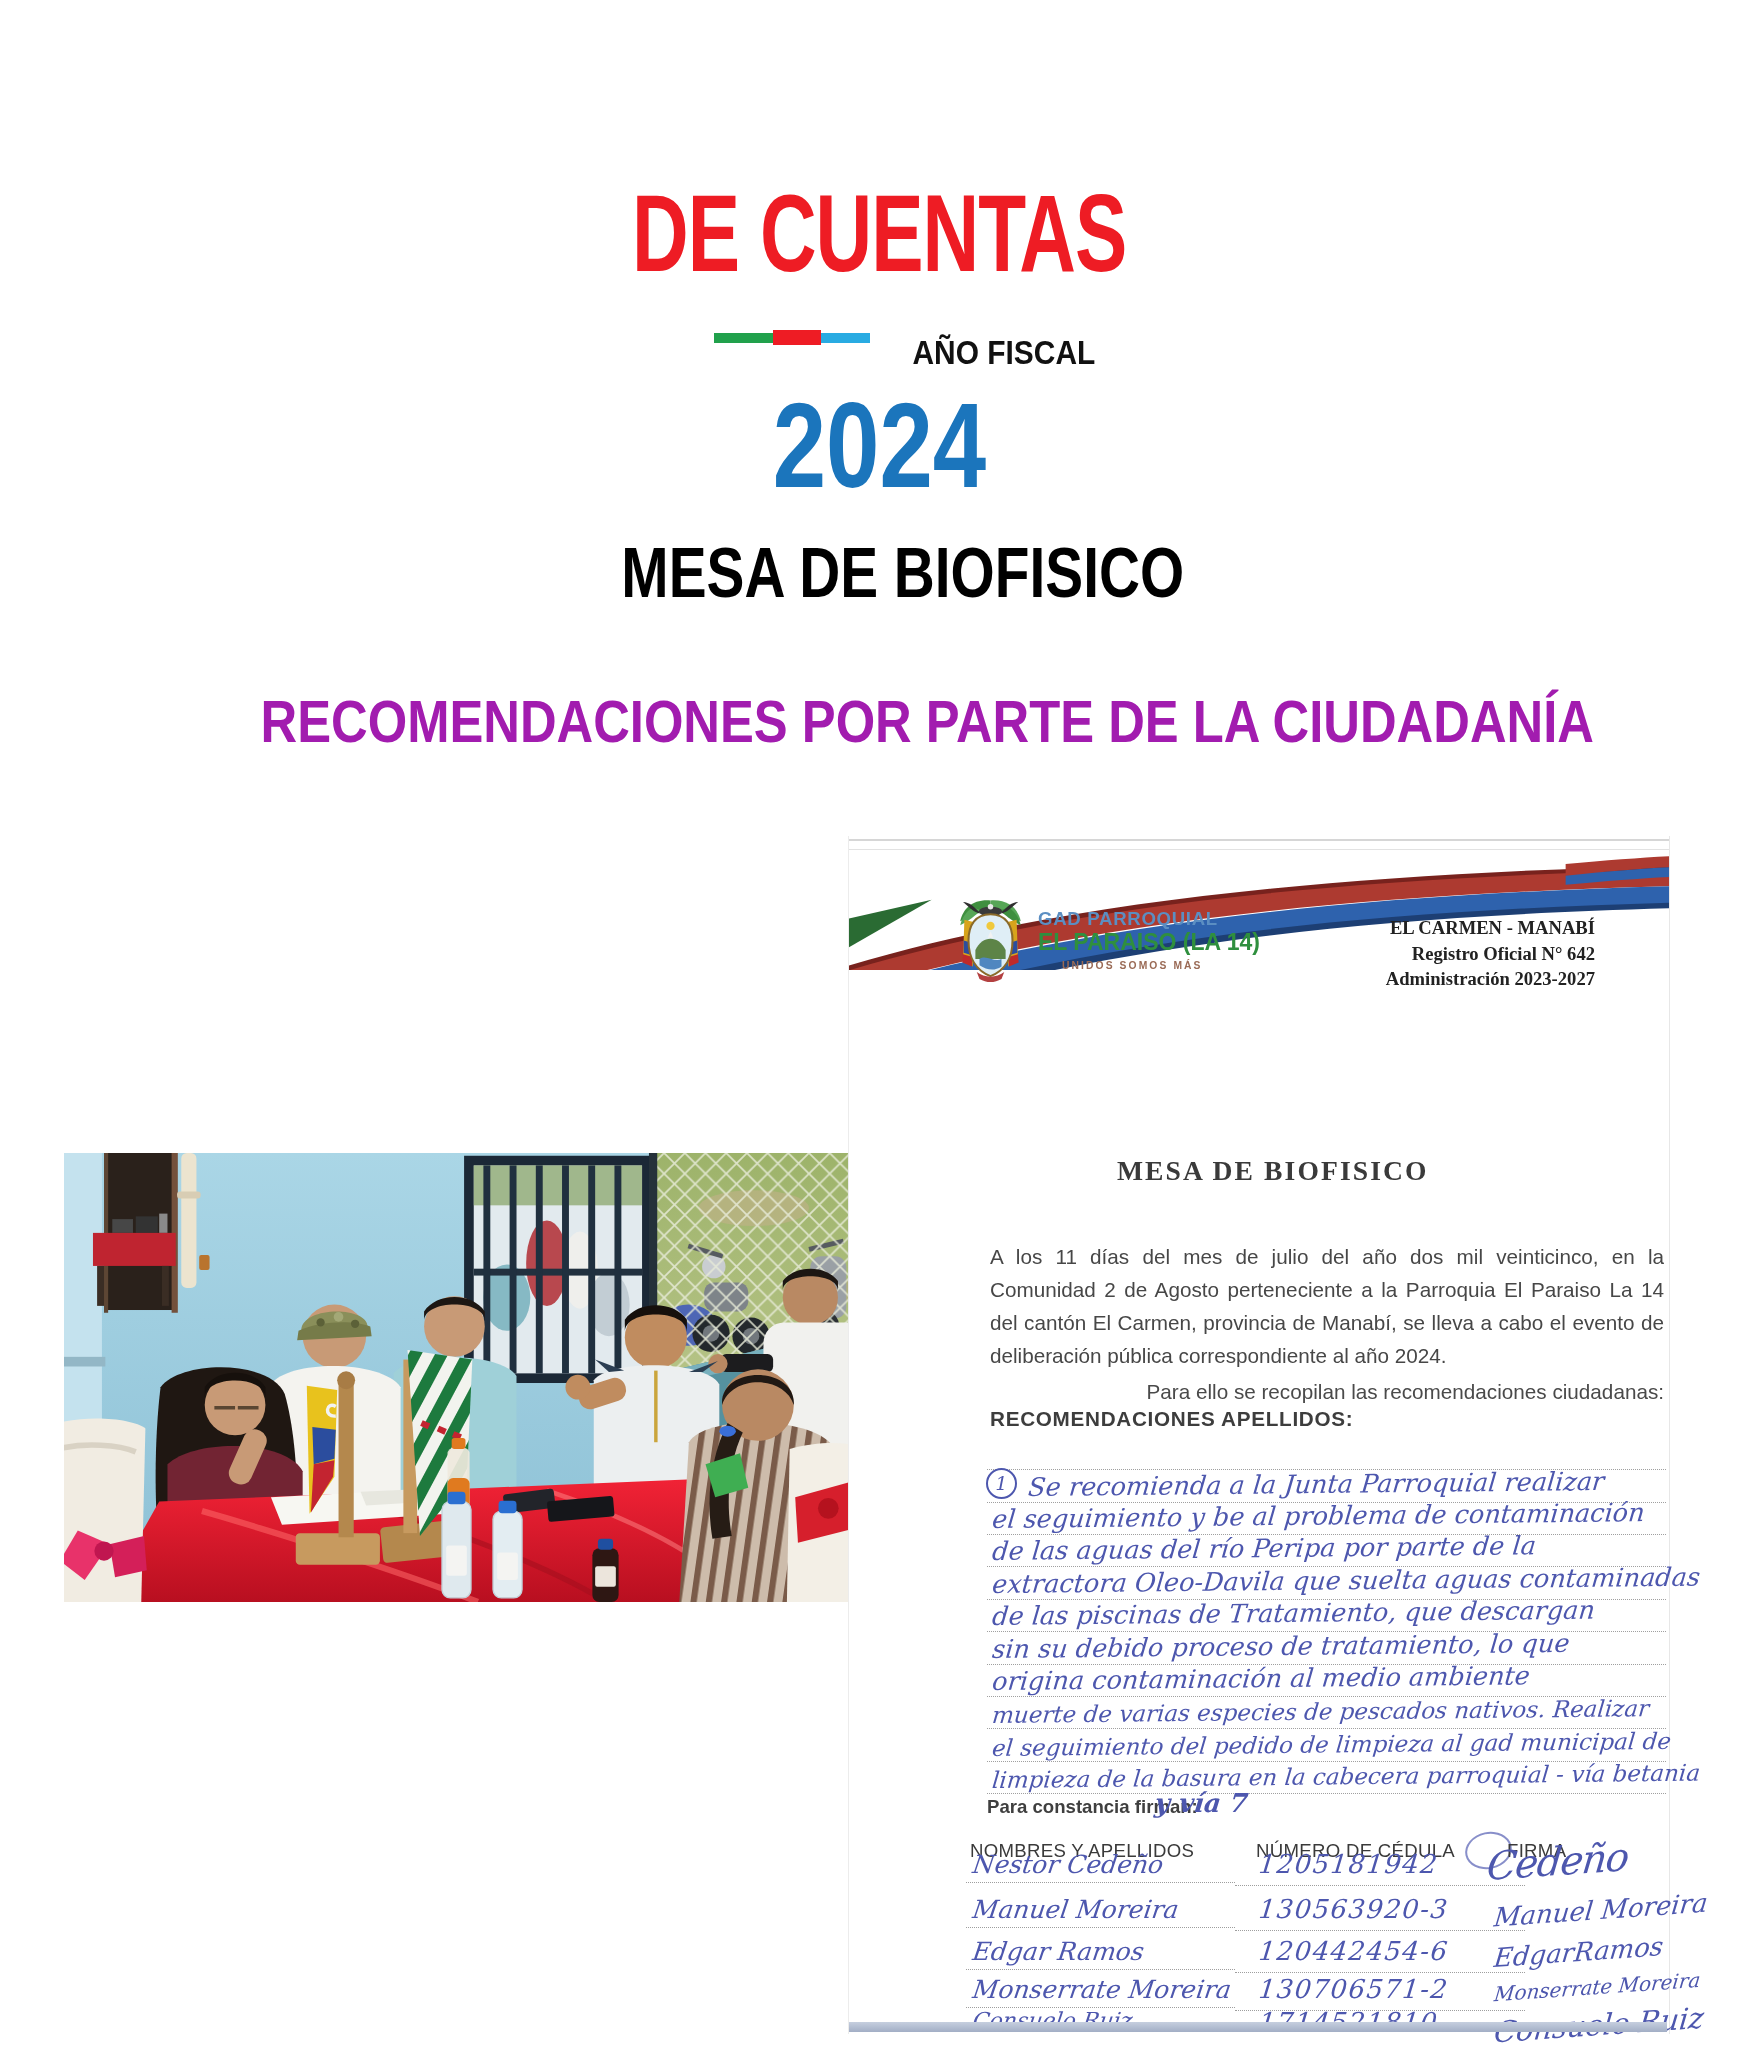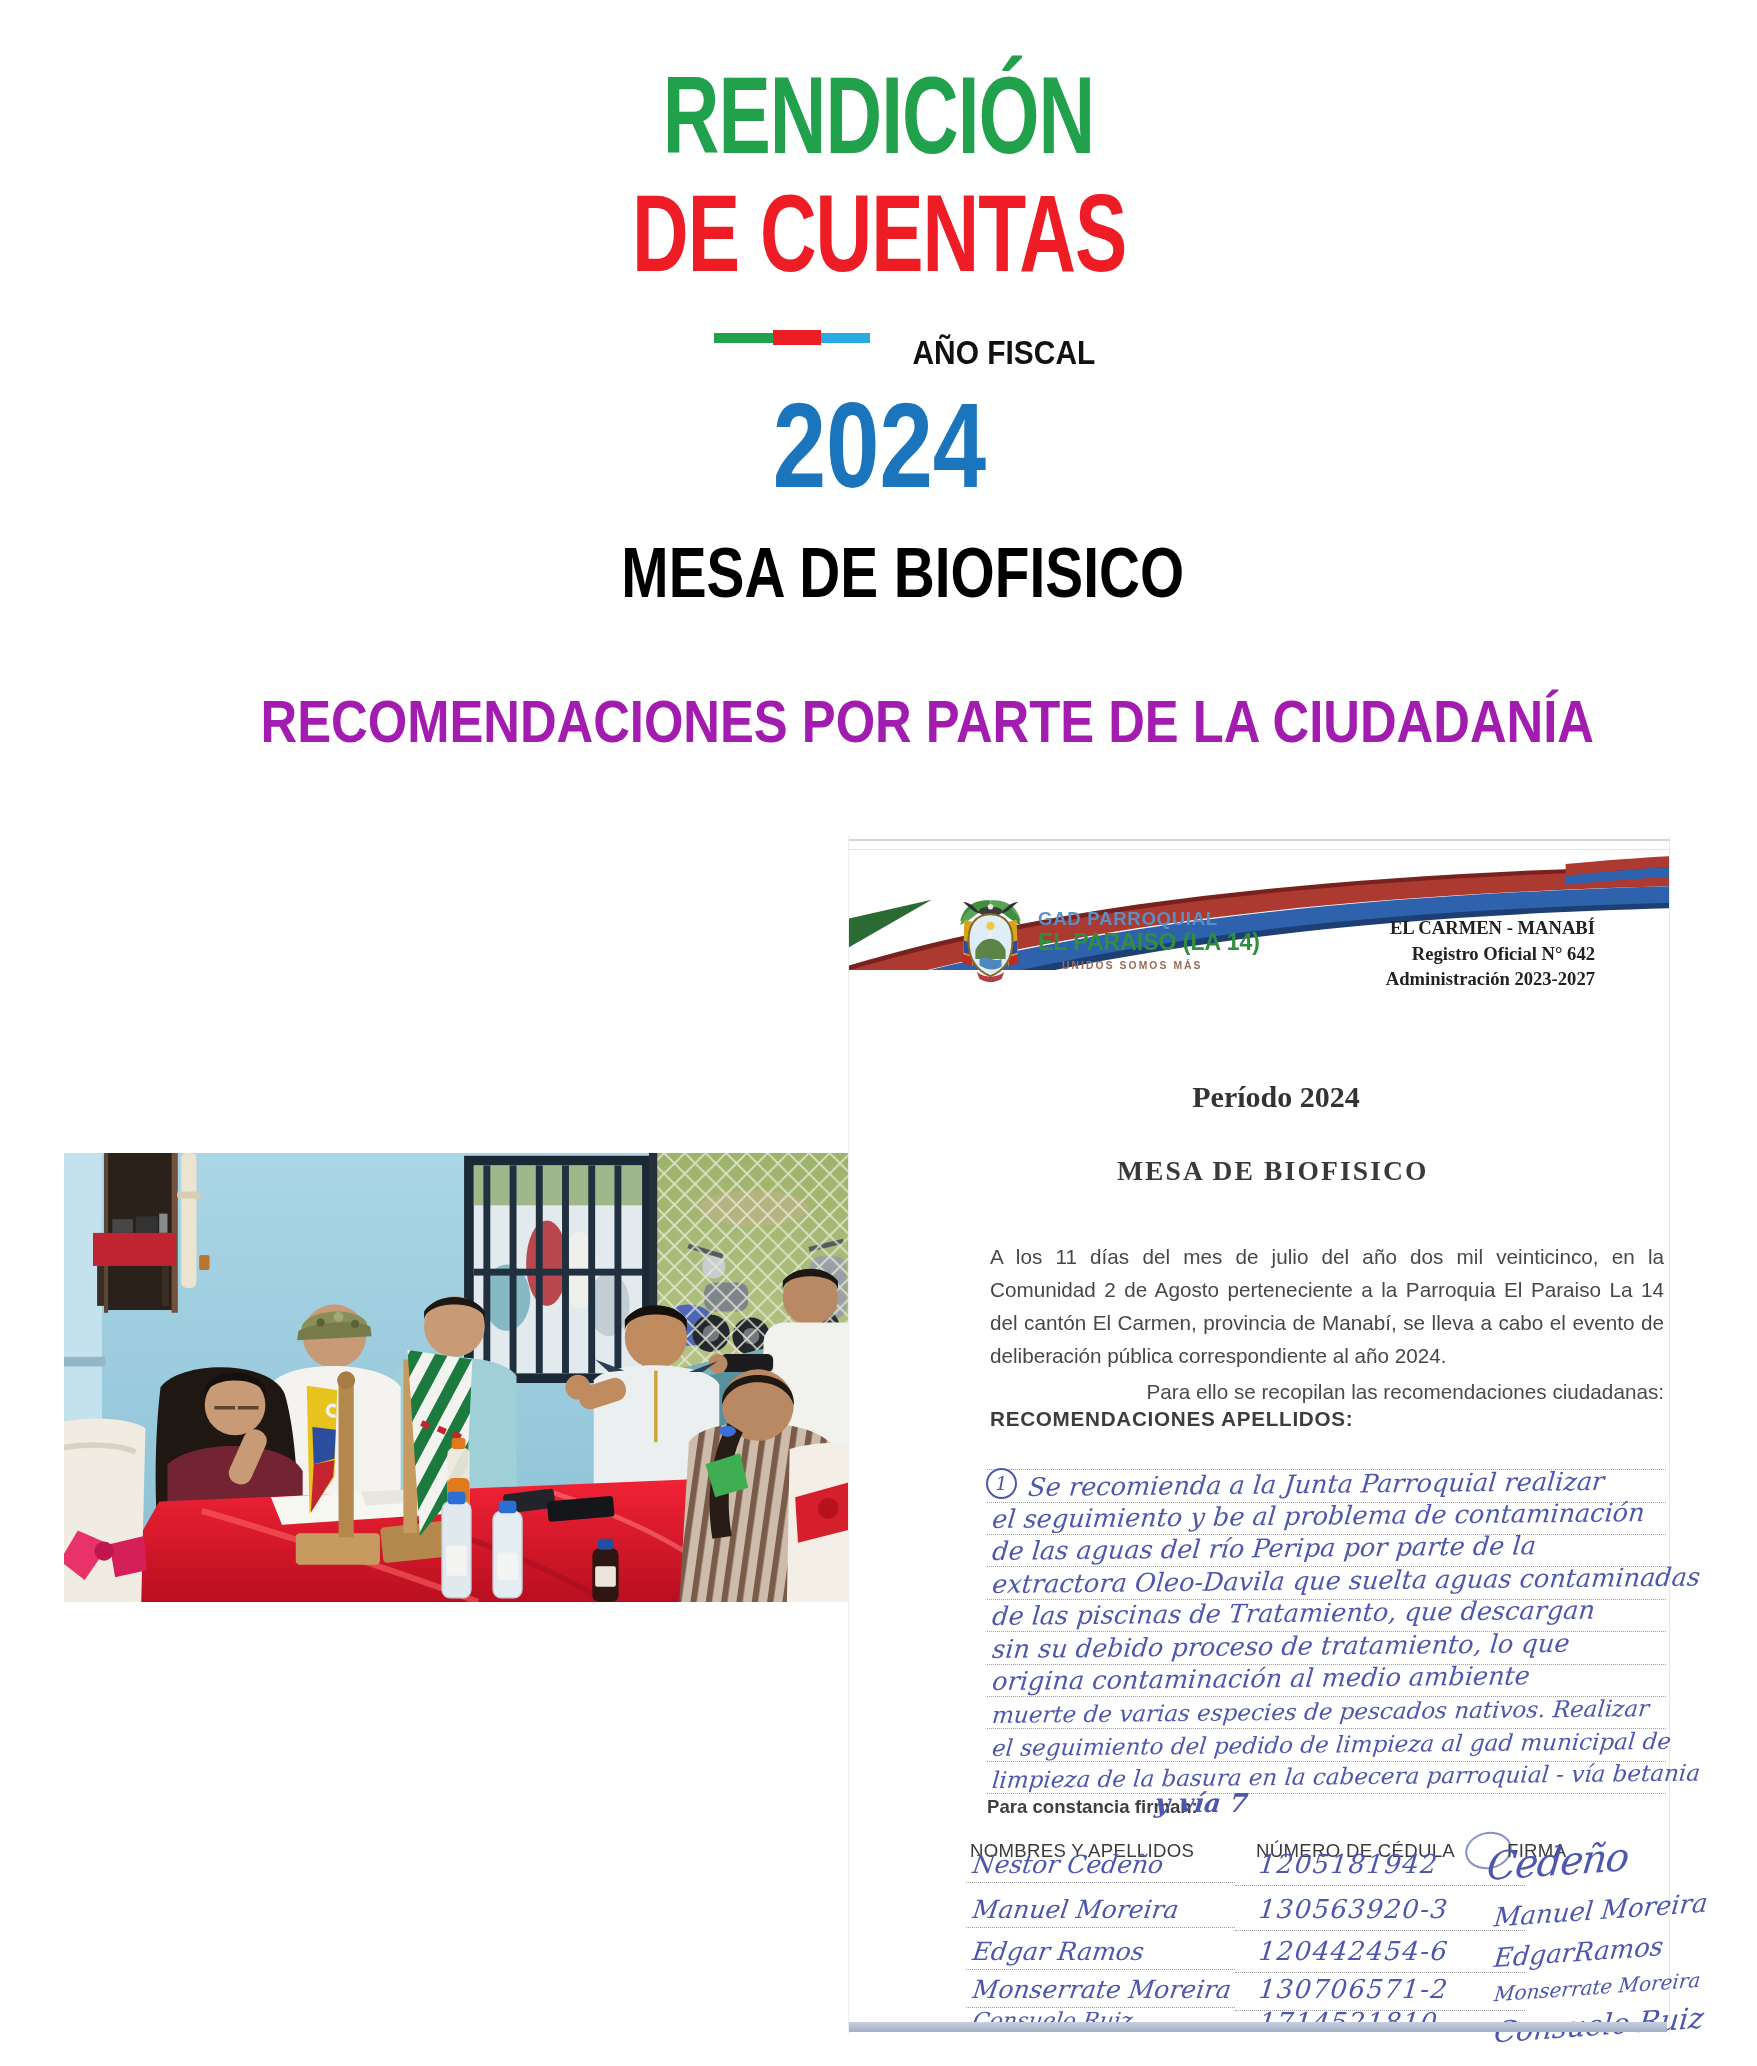--- a/index.html
+++ b/index.html
@@ -83,21 +83,20 @@
   .f-big{font-size:39px !important;top:-9.7px !important;left:638px !important;letter-spacing:-1.4px;}
   .f-long{font-size:20px !important;}
   .doc-footband{position:absolute;left:0;top:1186px;width:818px;height:9.7px;
                 background:linear-gradient(#c6cfdf,#a2aec5);}
 </style>
 </head>
 <body>
 
 <div class="page">
 
-  <div class="hero-line title1"><span class="cx">RENDICIÓN</span></div>
   <div class="hero-line title2"><span class="cx">DE CUENTAS</span></div>
 
   <div class="fiscal-row">
     <span class="seg seg-green"></span>
     <span class="seg seg-red"></span>
     <span class="seg seg-blue"></span>
     <span class="fiscal-label">AÑO FISCAL</span>
   </div>
   <div class="hero-line year"><span class="cx">2024</span></div>
 
@@ -356,21 +355,20 @@
       <div class="org-l2">EL PARAISO (LA 14)</div>
       <div class="org-l3">UNIDOS SOMOS MÁS</div>
     </div>
 
     <div class="loc-block">
       <div>EL CARMEN - MANABÍ</div>
       <div>Registro Oficial N° 642</div>
       <div>Administración 2023-2027</div>
     </div>
 
-    <div class="acta-period">Período 2024</div>
     <div class="acta-mesa">MESA DE BIOFISICO</div>
 
     <p class="acta-p1">A los 11 días del mes de julio del año dos mil veinticinco, en la Comunidad 2 de Agosto perteneciente a la Parroquia El Paraiso La 14 del cantón El Carmen, provincia de Manabí, se lleva a cabo el evento de deliberación pública correspondiente al año 2024.</p>
     <p class="acta-p2">Para ello se recopilan las recomendaciones ciudadanas:</p>
     <div class="rec-head">RECOMENDACIONES APELLIDOS:</div>
 
     <div class="hand-row" style="top:601px"></div>
     <div class="hand-row" style="top:634px">
       <span class="circ">1</span>
       <span class="hw">Se recomienda a la Junta Parroquial realizar</span>

